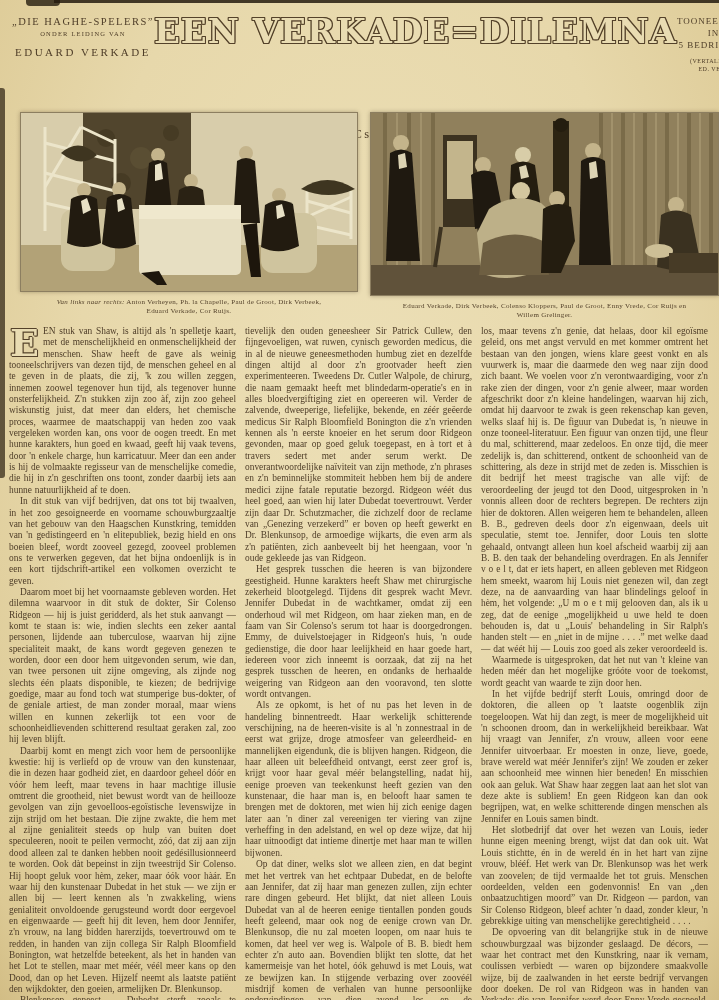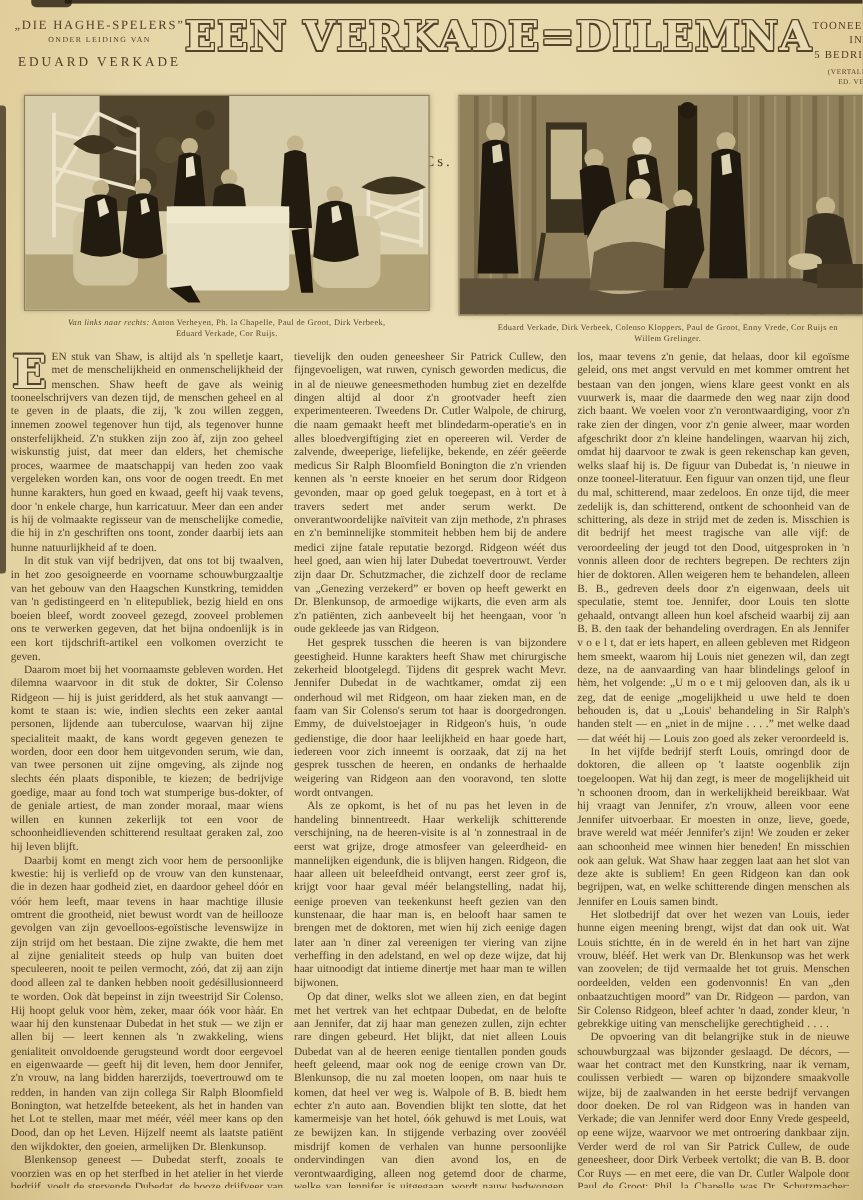--- a/index.html
+++ b/index.html
@@ -11,21 +11,21 @@
     font-family:"Liberation Serif", serif;
     color:#4e3d28;
     overflow:hidden;
   }
   
   .edge-top{position:absolute;top:0;left:54px;right:0;height:3px;background:#241b0e;opacity:.85;}
   .edge-top-corner{position:absolute;top:0;left:26px;width:34px;height:6px;background:#241b0e;border-radius:0 0 4px 4px;opacity:.8;}
   .edge-left{position:absolute;top:88px;left:0;width:5px;height:390px;background:#2b2010;opacity:.7;border-radius:0 3px 3px 0;}
 
   
-  .masthead{display:flex;height:79px;padding:13px 8px 0 12px;box-sizing:border-box;}
+  .masthead{display:flex;height:112px;padding:13px 8px 0 12px;box-sizing:border-box;}
   .mast-left{width:168px;text-align:center;padding-top:3px;}
   .troupe{font-size:10.5px;letter-spacing:1.5px;white-space:nowrap;}
   .under{font-size:6.5px;letter-spacing:1.2px;margin-top:3px;}
   .director{font-size:11px;letter-spacing:2.5px;margin-top:9px;white-space:nowrap;}
   .mast-center{flex:1;text-align:center;}
   .big-title{
     margin:0;font-family:"DejaVu Serif", serif;font-weight:bold;
     font-size:34px;letter-spacing:1px;line-height:36px;white-space:nowrap;
     color:#e9dcb2;
     text-shadow:1px 0 0 #54422a,-1px 0 0 #54422a,0 1px 0 #54422a,0 -1px 0 #54422a,
@@ -33,21 +33,21 @@
   }
   .byline-row{display:flex;align-items:center;justify-content:center;margin-top:4px;flex-direction:column;}
   .dbl-rule{flex:0 0 72px;height:4px;border-top:1.5px solid #54422a;border-bottom:1.5px solid #54422a;margin:0 10px;}
   .byline{font-size:12.5px;letter-spacing:2.5px;white-space:nowrap;}
   .mast-right{width:138px;text-align:center;padding-top:2px;}
   .mast-right .tline{font-size:9px;letter-spacing:1px;line-height:12px;}
   .transl{margin-top:7px;text-align:right;padding-right:4px;}
   .transl div{font-size:6px;letter-spacing:.5px;line-height:7.5px;}
 
   
-  .photos{display:flex;gap:24px;padding:0 7px 0 20px;height:207px;box-sizing:border-box;}
+  .photos{display:flex;gap:12px;padding:0 7px 0 20px;height:207px;box-sizing:border-box;}
   figure{margin:0;}
   .photo-frame{border:1px solid rgba(58,44,24,.45);box-shadow:0 0 4px rgba(58,44,24,.35);font-size:0;background:#cfc29c;}
   .fig-left .photo-frame{width:336px;height:178px;}
   .fig-right .photo-frame{width:347px;height:182px;}
   figcaption{font-size:7px;line-height:9px;text-align:center;margin-top:6px;letter-spacing:.3px;color:#55432c;}
   .fig-left figcaption{padding:0 26px;}
   .fig-right figcaption{padding:0 30px;}
   .cap-prefix{font-style:italic;}
 
   
@@ -197,19 +197,20 @@
     </div>
     <div class="column">
       <p class="no-indent">tievelijk den ouden geneesheer Sir Patrick Cullew, den fijngevoeligen, wat ruwen, cynisch geworden medicus, die in al de nieuwe geneesmethoden humbug ziet en dezelfde dingen altijd al door z'n grootvader heeft zien experimenteeren. Tweedens Dr. Cutler Walpole, de chirurg, die naam gemaakt heeft met blindedarm-operatie's en in alles bloedvergiftiging ziet en opereeren wil. Verder de zalvende, dweeperige, liefelijke, bekende, en zéér geëerde medicus Sir Ralph Bloomfield Bonington die z'n vrienden kennen als 'n eerste knoeier en het serum door Ridgeon gevonden, maar op goed geluk toegepast, en à tort et à travers sedert met ander serum werkt. De onverantwoordelijke naïviteit van zijn methode, z'n phrases en z'n beminnelijke stommiteit hebben hem bij de andere medici zijne fatale reputatie bezorgd. Ridgeon wéét dus heel goed, aan wien hij later Dubedat toevertrouwt. Verder zijn daar Dr. Schutzmacher, die zichzelf door de reclame van „Genezing verzekerd” er boven op heeft gewerkt en Dr. Blenkunsop, de armoedige wijkarts, die even arm als z'n patiënten, zich aanbeveelt bij het heengaan, voor 'n oude gekleede jas van Ridgeon.</p>
       <p>Het gesprek tusschen die heeren is van bijzondere geestigheid. Hunne karakters heeft Shaw met chirurgische zekerheid blootgelegd. Tijdens dit gesprek wacht Mevr. Jennifer Dubedat in de wachtkamer, omdat zij een onderhoud wil met Ridgeon, om haar zieken man, en de faam van Sir Colenso's serum tot haar is doorgedrongen. Emmy, de duivelstoejager in Ridgeon's huis, 'n oude gedienstige, die door haar leelijkheid en haar goede hart, iedereen voor zich inneemt is oorzaak, dat zij na het gesprek tusschen de heeren, en ondanks de herhaalde weigering van Ridgeon aan den vooravond, ten slotte wordt ontvangen.</p>
       <p>Als ze opkomt, is het of nu pas het leven in de handeling binnentreedt. Haar werkelijk schitterende verschijning, na de heeren-visite is al 'n zonnestraal in de eerst wat grijze, droge atmosfeer van geleerdheid- en mannelijken eigendunk, die is blijven hangen. Ridgeon, die haar alleen uit beleefdheid ontvangt, eerst zeer grof is, krijgt voor haar geval méér belangstelling, nadat hij, eenige proeven van teekenkunst heeft gezien van den kunstenaar, die haar man is, en belooft haar samen te brengen met de doktoren, met wien hij zich eenige dagen later aan 'n diner zal vereenigen ter viering van zijne verheffing in den adelstand, en wel op deze wijze, dat hij haar uitnoodigt dat intieme dinertje met haar man te willen bijwonen.</p>
       <p>Op dat diner, welks slot we alleen zien, en dat begint met het vertrek van het echtpaar Dubedat, en de belofte aan Jennifer, dat zij haar man genezen zullen, zijn echter rare dingen gebeurd. Het blijkt, dat niet alleen Louis Dubedat van al de heeren eenige tientallen ponden gouds heeft geleend, maar ook nog de eenige crown van Dr. Blenkunsop, die nu zal moeten loopen, om naar huis te komen, dat heel ver weg is. Walpole of B. B. biedt hem echter z'n auto aan. Bovendien blijkt ten slotte, dat het kamermeisje van het hotel, óók gehuwd is met Louis, wat ze bewijzen kan. In stijgende verbazing over zoovéél misdrijf komen de verhalen van hunne persoonlijke ondervindingen van dien avond los, en de verontwaardiging, alleen nog getemd door de charme, welke van Jennifer is uitgegaan, wordt nauw bedwongen. Als ze hem redden, is 't alleen nog maar omdat zij 't haar beloofd hebben! Ten slotte mist B. B. (zooals Sir Ralph door de vrienden genoemd wordt) z'n gouden cigarettenkoker, en blijkt door 'n toeval dat Blenkunsop, eene aandoening van den linker longtop heeft opgeloopen, die zijn leven bedreigt. Dat maakt het geval opeens nog meer dubieus en het dilemna is gesteld. Eerst zullen ze echter, als beloofd, Dubedat op zijn atelier bezoeken, om hunne diagnose te stellen.</p>
 
     </div>
     <div class="column">
       <p class="no-indent">los, maar tevens z'n genie, dat helaas, door kil egoïsme geleid, ons met angst vervuld en met kommer omtrent het bestaan van den jongen, wiens klare geest vonkt en als vuurwerk is, maar die daarmede den weg naar zijn dood zich baant. We voelen voor z'n verontwaardiging, voor z'n rake zien der dingen, voor z'n genie alweer, maar worden afgeschrikt door z'n kleine handelingen, waarvan hij zich, omdat hij daarvoor te zwak is geen rekenschap kan geven, welks slaaf hij is. De figuur van Dubedat is, 'n nieuwe in onze tooneel-literatuur. Een figuur van onzen tijd, une fleur du mal, schitterend, maar zedeloos. En onze tijd, die meer zedelijk is, dan schitterend, ontkent de schoonheid van de schittering, als deze in strijd met de zeden is. Misschien is dit bedrijf het meest tragische van alle vijf: de veroordeeling der jeugd tot den Dood, uitgesproken in 'n vonnis alleen door de rechters begrepen. De rechters zijn hier de doktoren. Allen weigeren hem te behandelen, alleen B. B., gedreven deels door z'n eigenwaan, deels uit speculatie, stemt toe. Jennifer, door Louis ten slotte gehaald, ontvangt alleen hun koel afscheid waarbij zij aan B. B. den taak der behandeling overdragen. En als Jennifer v o e l t, dat er iets hapert, en alleen gebleven met Ridgeon hem smeekt, waarom hij Louis niet genezen wil, dan zegt deze, na de aanvaarding van haar blindelings geloof in hèm, het volgende: „U m o e t mij gelooven dan, als ik u zeg, dat de eenige „mogelijkheid u uwe held te doen behouden is, dat u „Louis' behandeling in Sir Ralph's handen stelt — en „niet in de mijne . . . .” met welke daad — dat wéét hij — Louis zoo goed als zeker veroordeeld is.</p>
+      <p>Waarmede is uitgesproken, dat het nut van 't kleine van heden méér dan het mogelijke gróóte voor de toekomst, wordt geacht van waarde te zijn door hen.</p>
       <p>In het vijfde bedrijf sterft Louis, omringd door de doktoren, die alleen op 't laatste oogenblik zijn toegeloopen. Wat hij dan zegt, is meer de mogelijkheid uit 'n schoonen droom, dan in werkelijkheid bereikbaar. Wat hij vraagt van Jennifer, z'n vrouw, alleen voor eene Jennifer uitvoerbaar. Er moesten in onze, lieve, goede, brave wereld wat méér Jennifer's zijn! We zouden er zeker aan schoonheid mee winnen hier beneden! En misschien ook aan geluk. Wat Shaw haar zeggen laat aan het slot van deze akte is subliem! En geen Ridgeon kan dan ook begrijpen, wat, en welke schitterende dingen menschen als Jennifer en Louis samen bindt.</p>
       <p>Het slotbedrijf dat over het wezen van Louis, ieder hunne eigen meening brengt, wijst dat dan ook uit. Wat Louis stichtte, én in de wereld én in het hart van zijne vrouw, blééf. Het werk van Dr. Blenkunsop was het werk van zoovelen; de tijd vermaalde het tot gruis. Menschen oordeelden, velden een godenvonnis! En van „den onbaatzuchtigen moord” van Dr. Ridgeon — pardon, van Sir Colenso Ridgeon, bleef achter 'n daad, zonder kleur, 'n gebrekkige uiting van menschelijke gerechtigheid . . . .</p>
       <p>De opvoering van dit belangrijke stuk in de nieuwe schouwburgzaal was bijzonder geslaagd. De décors, — waar het contract met den Kunstkring, naar ik vernam, coulissen verbiedt — waren op bijzondere smaakvolle wijze, bij de zaalwanden in het eerste bedrijf vervangen door doeken. De rol van Ridgeon was in handen van Verkade; die van Jennifer werd door Enny Vrede gespeeld, op eene wijze, waarvoor we met ontroering dankbaar zijn. Verder werd de rol van Sir Patrick Cullew, de oude geneesheer, door Dirk Verbeek vertolkt; die van B. B. door Cor Ruys — en met eere, die van Dr. Cutler Walpole door Paul de Groot; Phil. la Chapelle was Dr. Schutzmacher; Anton Verheyen — uitstekend — Dr. Blenkunsop. De Louis Dubedat, van Herman Kloppers, was van bekorende jeugd; enz. enz.</p>
 
     </div>
   </main>
 </div>
 
 </body></html>

